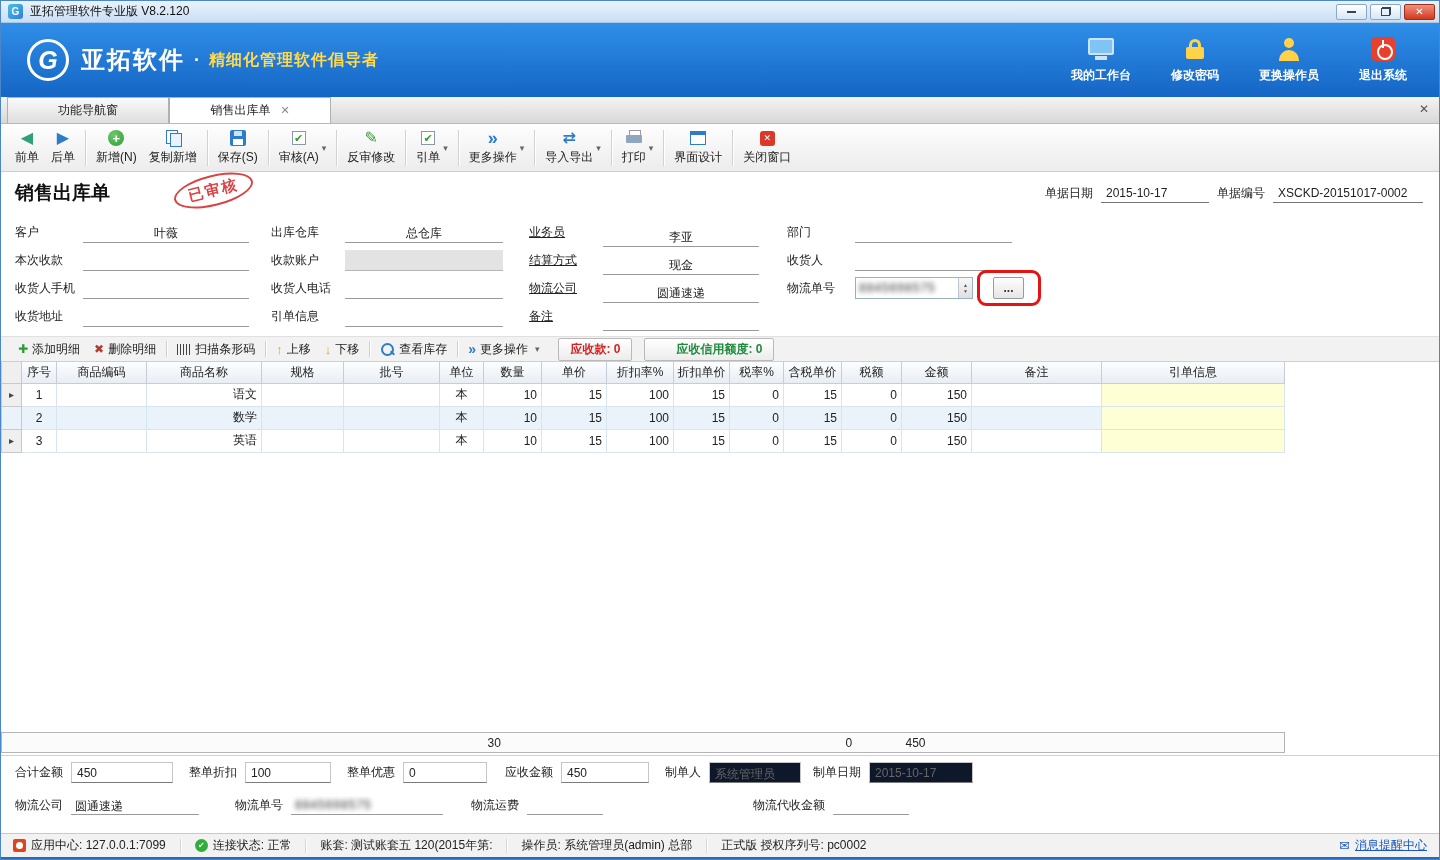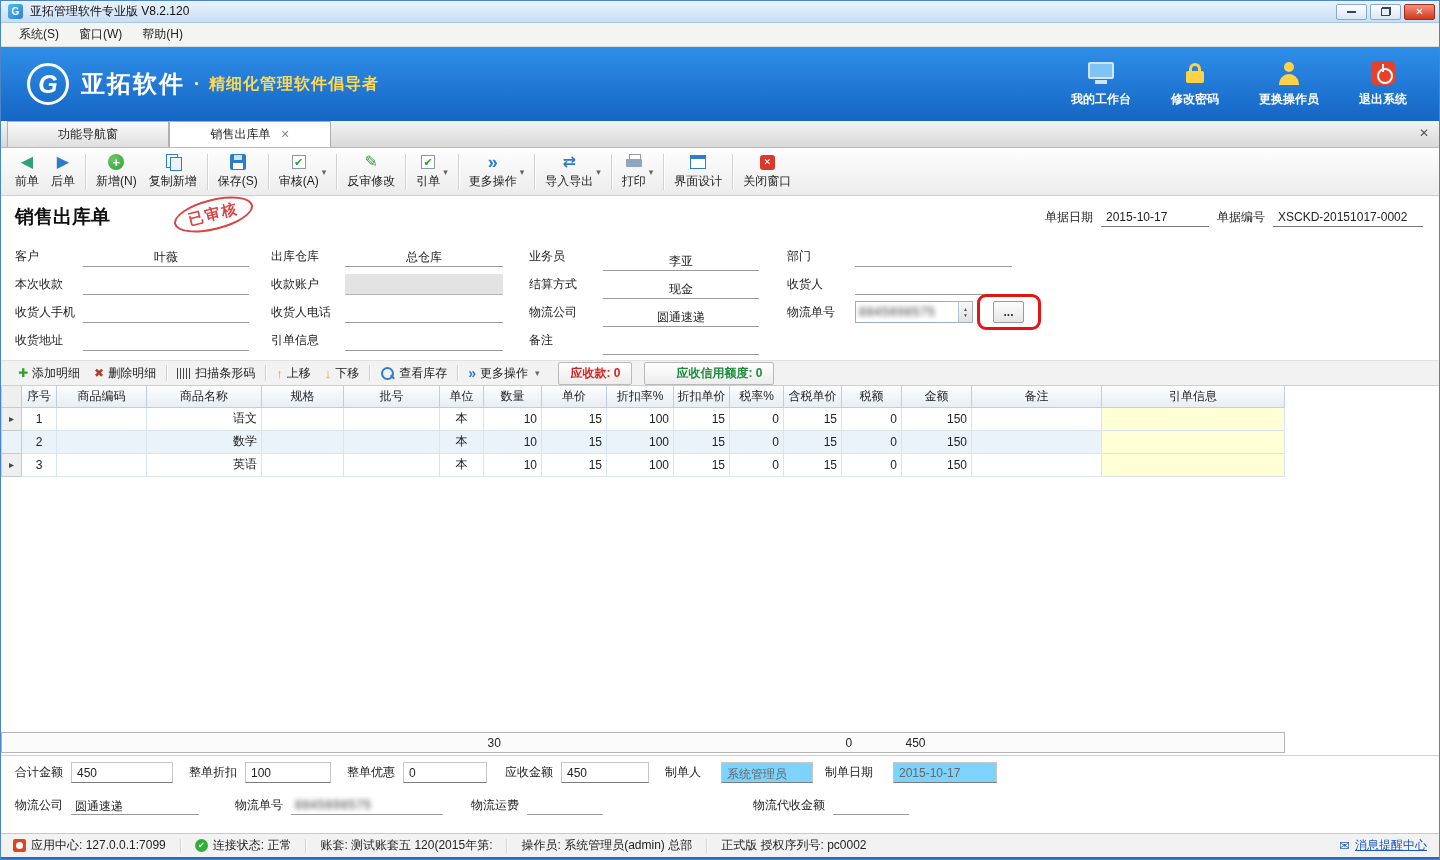--- a/index.html
+++ b/index.html
@@ -83,21 +83,21 @@
   .stamp { position:absolute; left:172px; top:3px; transform:rotate(-14deg); border:2px solid #d42a2a; border-radius:50%; padding:4px 13px; color:#d42a2a; font-size:15px; font-weight:bold; letter-spacing:2px; opacity:.88; background:rgba(255,255,255,.0); }
   .doc-right { margin-left:auto; display:flex; align-items:center; gap:8px; }
   .doc-lab { white-space:nowrap; }
   .doc-val { border-bottom:1px solid #777; padding:2px 5px; min-width:108px; white-space:nowrap; }
   .doc-val.no { min-width:150px; margin-right:2px; }
 
   
   .fields { padding:4px 0 6px 14px; flex:0 0 auto; background:#fff; }
   .frow { display:flex; align-items:center; height:28px; }
   .flabel { white-space:nowrap; }
-  .fl1 { width:68px; } .fl2 { width:74px; margin-left:22px; } .fl3 { width:74px; margin-left:26px; } .fl4 { width:68px; margin-left:28px; }
+  .fl1 { width:68px; } .fl2 { width:74px; margin-left:22px; } .fl3 { width:74px; margin-left:26px;text-decoration:underline; } .fl4 { width:68px; margin-left:28px; }
   .fval { height:21px; border-bottom:1px solid #9a9a9a; padding:3px 4px 0; white-space:nowrap; overflow:hidden;text-align:center; }
   .fv1 { width:166px; } .fv2 { width:158px; } .fv3 { width:156px;margin-top:8px; } .fv4 { width:157px; }
   .fval.filled { background:#e3e3e3; border-bottom-color:#b5b5b5; }
   .spinwrap { display:flex; align-items:center; }
   .spinfield { width:118px; height:22px; border:1px solid #9ab0c6; display:flex; align-items:center; background:#fff; }
   .spin-digits { flex:1; padding-left:3px; filter:blur(2.4px); letter-spacing:1px; color:#333; overflow:hidden; }
   .spin-arrows { width:14px; align-self:stretch; border-left:1px solid #b9c6d4; background:linear-gradient(#f8f8f8,#e0e0e0); display:flex; flex-direction:column; align-items:center; justify-content:center; font-size:5px; color:#555; line-height:1.2; }
   .morewrap { position:relative; margin-left:20px; }
   .morebtn { width:31px; height:22px; border:1px solid #9a9a9a; border-radius:2px; background:linear-gradient(#fdfdfd,#e6e6e6); font-size:12px; font-weight:bold; color:#333; cursor:pointer; }
   .annot { position:absolute; left:-16px; top:-7px; width:64px; height:36px; border:3px solid #e41414; border-radius:9px; pointer-events:none; }
@@ -131,21 +131,21 @@
   .grid td.ctr { text-align:center; }
   .gridfill { flex:1 1 auto; }
   table.sumtable { border-collapse:collapse; table-layout:fixed; width:1283px; font-size:12px; border:1px solid #b5b5b5; background:#fbfbfb; flex:0 0 auto; margin-bottom:2px; }
   .sumtable td { height:20px; padding:0 4px; white-space:nowrap; border:none; }
 
   
   .footer1 { height:34px; border-top:1px solid #d0d0d0; display:flex; align-items:center; padding-left:14px; flex:0 0 auto; background:#fff; }
   .footer2 { height:32px; display:flex; align-items:center; padding-left:14px; flex:0 0 auto; background:#fff; }
   .flab { white-space:nowrap; margin-right:8px; }
   .fbox { height:21px; border:1px solid #c6c6c6; border-bottom-color:#7c7c7c; padding:3px 5px 0; background:#fff; white-space:nowrap; overflow:hidden; }
-  .fbox.ro { background:#7dd3fc; color:#666;margin-left:12px; }
+  .fbox.ro { background:#0f172a; color:#666; }
   .uline { border-bottom:1px solid #9a9a9a; height:19px; padding:2px 4px 0; white-space:nowrap; overflow:hidden; }
   .blurtxt { filter:blur(2.4px); letter-spacing:1px; color:#333; }
   .ml16 { margin-left:16px; } .ml18 { margin-left:18px; } .ml12 { margin-left:12px; }
   .ml28 { margin-left:28px; } .ml36 { margin-left:36px; } .ml150 { margin-left:150px; }
 
   .botgap { height:12px; background:#fff; flex:0 0 auto; }
 
   
   .statusbar { height:26px; background:#f2f2f2; border-top:1px solid #c9c9c9; display:flex; align-items:center; padding:0 12px; flex:0 0 auto; border-bottom:2px solid #2a6bb8; }
   .sitem { display:flex; align-items:center; gap:5px; white-space:nowrap; }
@@ -171,25 +171,20 @@
         </span>
       <span class="tb-btn">
           <span class="ico-restore"></span>
         </span>
       <span class="tb-btn close">
           <span>✕</span>
         </span>
     </span>
   </div>
 
-  <div class="menubar">
-    <span class="menu-item">系统(S)</span>
-    <span class="menu-item">窗口(W)</span>
-    <span class="menu-item">帮助(H)</span>
-  </div>
 
   <div class="banner">
     <span class="logo-circle">G</span>
     <span class="brand">亚拓软件</span>
     <span class="slogan-sep">·</span>
     <span class="slogan">精细化管理软件倡导者</span>
     <div class="banner-actions">
       <div class="b-action">
         <span class="bicon icon-monitor">
             <span class="scr"></span>

